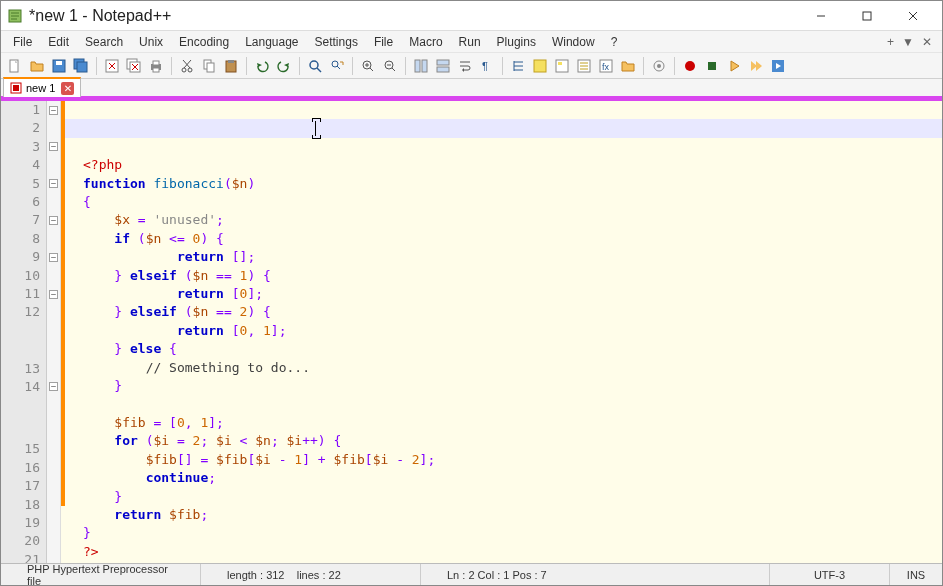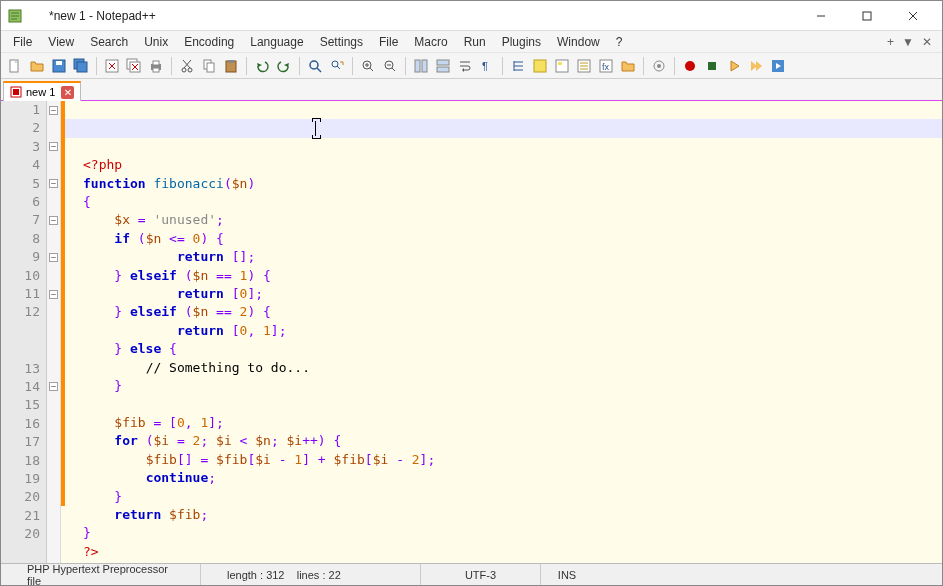--- a/index.html
+++ b/index.html
@@ -1,28 +1,28 @@
 <!DOCTYPE html>
 <html><head>
 <meta charset="utf-8">
 <style>
   * { margin: 0; padding: 0; box-sizing: border-box; }
   body { font-family: "Segoe UI", Tahoma, sans-serif; font-size: 12px; background: #f0f0f0; width: 943px; height: 586px; overflow: hidden; display: flex; flex-direction: column; border: 1px solid #888; }
   .titlebar { height: 30px; background: #fff; display: flex; align-items: center; padding: 0 6px; border-bottom: 1px solid #ddd; }
   .titlebar .app-icon { width: 16px; height: 16px; margin-right: 6px; }
-  .titlebar .title { flex: 1; color: #222; font-size: 12px; margin-left: 20px; }
+  .titlebar .title { flex: 1; color: #222; font-size: 16px; }
   .titlebtn { width: 46px; height: 30px; display: flex; align-items: center; justify-content: center; color: #444; }
   .menubar { height: 22px; background: #f5f5f5; display: flex; align-items: center; padding: 0 4px; gap: 0; border-bottom: 1px solid #e5e5e5; }
   .menubar .menu { padding: 2px 8px; color: #333; font-size: 12px; }
   .menubar .right { margin-left: auto; display: flex; gap: 8px; padding-right: 6px; color: #666; }
   .toolbar { height: 26px; background: #f5f5f5; display: flex; align-items: center; padding: 2px 4px; gap: 2px; border-bottom: 1px solid #d0d0d0; }
   .tbtn { width: 20px; height: 20px; display: flex; align-items: center; justify-content: center; border-radius: 2px; }
   .tbtn svg { width: 16px; height: 16px; }
   .sep { width: 1px; height: 18px; background: #ccc; margin: 0 3px; }
-  .tabbar { height: 22px; background: #f5f5f5; display: flex; align-items: flex-end; padding-left: 2px; border-bottom: 1px solid #d946ef; }
+  .tabbar { height: 22px; background: #f5f5f5; display: flex; align-items: flex-end; padding-left: 2px; border-bottom: 5px solid #d946ef; }
   .tab { height: 20px; background: #fff; border: 1px solid #bbb; border-bottom: none; padding: 2px 6px; display: flex; align-items: center; gap: 4px; font-size: 11px; border-top: 2px solid #ff8c00; position: relative; top: 1px; }
   .tab-icon { width: 12px; height: 12px; }
   .tab-close { width: 13px; height: 13px; background: #d9534f; color: #fff; display: flex; align-items: center; justify-content: center; font-size: 10px; border-radius: 2px; margin-left: 2px; }
   .editor { flex: 1; display: flex; background: #fffde9; position: relative; overflow: hidden; }
   .gutter { width: 46px; background: #e8e8e8; color: #888; text-align: right; padding: 0 6px; font-family: Consolas, monospace; font-size: 13px; line-height: 18.4px; border-right: 1px solid #ccc; }
   .fold-col { width: 14px; background: #f5f5f5; font-family: Consolas, monospace; font-size: 11px; line-height: 18.4px; border-right: 1px solid #ddd; position: relative; }
   .fold-line { height: 18.4px; display: flex; align-items: center; justify-content: center; }
   .fold-box { width: 9px; height: 9px; border: 1px solid #a0a0a0; background: #fff; display: flex; align-items: center; justify-content: center; font-size: 9px; line-height: 1; color: #666; }
   .change-col { width: 4px; background: #fffde9; }
   .change-mark { height: 18.4px; background: #ff8c00; }
@@ -30,21 +30,21 @@
   .code .hl-line { position: absolute; left: 0; right: 0; height: 18.4px; background: #e8e8ff; z-index: 0; }
   .code .text { position: relative; z-index: 1; }
   .k-key { color: #0000cc; font-weight: bold; }
   .k-func { color: #0066aa; }
   .k-var { color: #aa4400; }
   .k-brace { color: #8000ff; }
   .k-str { color: #888888; }
   .k-num { color: #cc6600; }
   .k-op { color: #8000ff; }
   .k-punc { color: #8000ff; }
-  .k-comment { color: #000000; }
+  .k-comment { color: #404040; }
   .k-tag { color: #cc0000; }
   .caret { position: absolute; width: 1px; height: 15px; background: #000; }
   .caret::before { content:""; position:absolute; top:-3px; left:-3px; width:7px; height:3px; border-top:1px solid #000; border-left:1px solid #000; border-right:1px solid #000; }
   .caret::after { content:""; position:absolute; bottom:-3px; left:-3px; width:7px; height:3px; border-bottom:1px solid #000; border-left:1px solid #000; border-right:1px solid #000; }
   .statusbar { height: 22px; background: #f0f0f0; border-top: 1px solid #bbb; display: flex; align-items: center; font-size: 11px; color: #333; }
   .statusbar .cell { padding: 0 26px; border-right: 1px solid #ccc; height: 100%; display: flex; align-items: center; }
   .statusbar .cell:last-child { border-right: none; }
 </style>
 </head>
 <body>
@@ -70,21 +70,21 @@
   <div class="titlebtn">
       <svg width="10" height="10">
         <line x1="1" y1="1" x2="9" y2="9" stroke="#333"></line>
         <line x1="9" y1="1" x2="1" y2="9" stroke="#333"></line>
       </svg>
     </div>
 </div>
 
 <div class="menubar">
   <span class="menu">File</span>
-    <span class="menu">View</span>
+    <span class="menu">Edit</span>
     <span class="menu">Search</span>
     <span class="menu">Unix</span>
     <span class="menu">Encoding</span>
     <span class="menu">Language</span>
     <span class="menu">Settings</span>
     <span class="menu">File</span>
     <span class="menu">Macro</span>
     <span class="menu">Run</span>
     <span class="menu">Plugins</span>
     <span class="menu">Window</span>
@@ -327,21 +327,21 @@
       <div style="height: 18.4px;">5</div>
       <div style="height: 18.4px;">6</div>
       <div style="height: 18.4px;">7</div>
       <div style="height: 18.4px;">8</div>
       <div style="height: 18.4px;">9</div>
       <div style="height: 18.4px;">10</div>
       <div style="height: 18.4px;">11</div>
       <div style="height: 18.4px;">12</div>
       <div style="height: 18.4px; margin-top: 38px;">13</div>
       <div style="height: 18.4px; text-align: right;">14</div>
-      <div style="height: 18.4px;">15</div>
+      <div style="height: 18.4px; margin-top: 44px;">15</div>
       <div style="height: 18.4px;">16</div>
       <div style="height: 18.4px;">17</div>
       <div style="height: 18.4px;">18</div>
       <div style="height: 18.4px;">19</div>
       <div style="height: 18.4px;">20</div>
       <div style="height: 18.4px;">21</div>
       <div style="height: 18.4px;">20</div>
     </div>
   <div class="fold-col" id="foldcol">
       <div class="fold-line">
@@ -410,15 +410,16 @@
     <div class="text" id="codetext"><div><span class="k-tag">&lt;?php</span></div><div><span class="k-key">function</span> <span class="k-func">fibonacci</span><span class="k-brace">(</span><span class="k-var">$n</span><span class="k-brace">)</span></div><div><span class="k-brace">{</span></div><div>    <span class="k-var">$x</span> <span class="k-op">=</span> <span class="k-str">'unused'</span><span class="k-punc">;</span></div><div>    <span class="k-key">if</span> <span class="k-brace">(</span><span class="k-var">$n</span> <span class="k-op">&lt;=</span> <span class="k-num">0</span><span class="k-brace">)</span> <span class="k-brace">{</span></div><div>            <span class="k-key">return</span> <span class="k-brace">[</span><span class="k-brace">]</span><span class="k-punc">;</span></div><div>    <span class="k-brace">}</span> <span class="k-key">elseif</span> <span class="k-brace">(</span><span class="k-var">$n</span> <span class="k-op">==</span> <span class="k-num">1</span><span class="k-brace">)</span> <span class="k-brace">{</span></div><div>            <span class="k-key">return</span> <span class="k-brace">[</span><span class="k-num">0</span><span class="k-brace">]</span><span class="k-punc">;</span></div><div>    <span class="k-brace">}</span> <span class="k-key">elseif</span> <span class="k-brace">(</span><span class="k-var">$n</span> <span class="k-op">==</span> <span class="k-num">2</span><span class="k-brace">)</span> <span class="k-brace">{</span></div><div>            <span class="k-key">return</span> <span class="k-brace">[</span><span class="k-num">0</span><span class="k-punc">,</span> <span class="k-num">1</span><span class="k-brace">]</span><span class="k-punc">;</span></div><div>    <span class="k-brace">}</span> <span class="k-key">else</span> <span class="k-brace">{</span></div><div>        <span class="k-comment">// Something to do...</span></div><div>    <span class="k-brace">}</span></div><div>&nbsp;</div><div>    <span class="k-var">$fib</span> <span class="k-op">=</span> <span class="k-brace">[</span><span class="k-num">0</span><span class="k-punc">,</span> <span class="k-num">1</span><span class="k-brace">]</span><span class="k-punc">;</span></div><div>    <span class="k-key">for</span> <span class="k-brace">(</span><span class="k-var">$i</span> <span class="k-op">=</span> <span class="k-num">2</span><span class="k-punc">;</span> <span class="k-var">$i</span> <span class="k-op">&lt;</span> <span class="k-var">$n</span><span class="k-punc">;</span> <span class="k-var">$i</span><span class="k-op">++</span><span class="k-brace">)</span> <span class="k-brace">{</span></div><div>        <span class="k-var">$fib</span><span class="k-brace">[</span><span class="k-brace">]</span> <span class="k-op">=</span> <span class="k-var">$fib</span><span class="k-brace">[</span><span class="k-var">$i</span> <span class="k-op">-</span> <span class="k-num">1</span><span class="k-brace">]</span> <span class="k-op">+</span> <span class="k-var">$fib</span><span class="k-brace">[</span><span class="k-var">$i</span> <span class="k-op">-</span> <span class="k-num">2</span><span class="k-brace">]</span><span class="k-punc">;</span></div><div>        <span class="k-key">continue</span><span class="k-punc">;</span></div><div>    <span class="k-brace">}</span></div><div>    <span class="k-key">return</span> <span class="k-var">$fib</span><span class="k-punc">;</span></div><div><span class="k-brace">}</span></div><div><span class="k-tag">?&gt;</span></div></div>
     <div class="caret" id="caret" style="top: 20.4px; left: 250px;"></div>
   </div>
 </div>
 
 <div class="statusbar">
   <div class="cell" style="width:200px">PHP Hypertext Preprocessor file</div>
   <div class="cell" style="width:220px">
     <span>length : 312</span>&nbsp;&nbsp;&nbsp;&nbsp;<span>lines : 22</span>
   </div>
+  <div class="cell" style="flex:1">Ln : 2    Col : 1    Pos : 7</div>
   <div class="cell" style="width:120px;justify-content:center">UTF-3</div>
   <div class="cell" style="width:50px;justify-content:center">INS</div>
 </div>
 
 </body></html>

